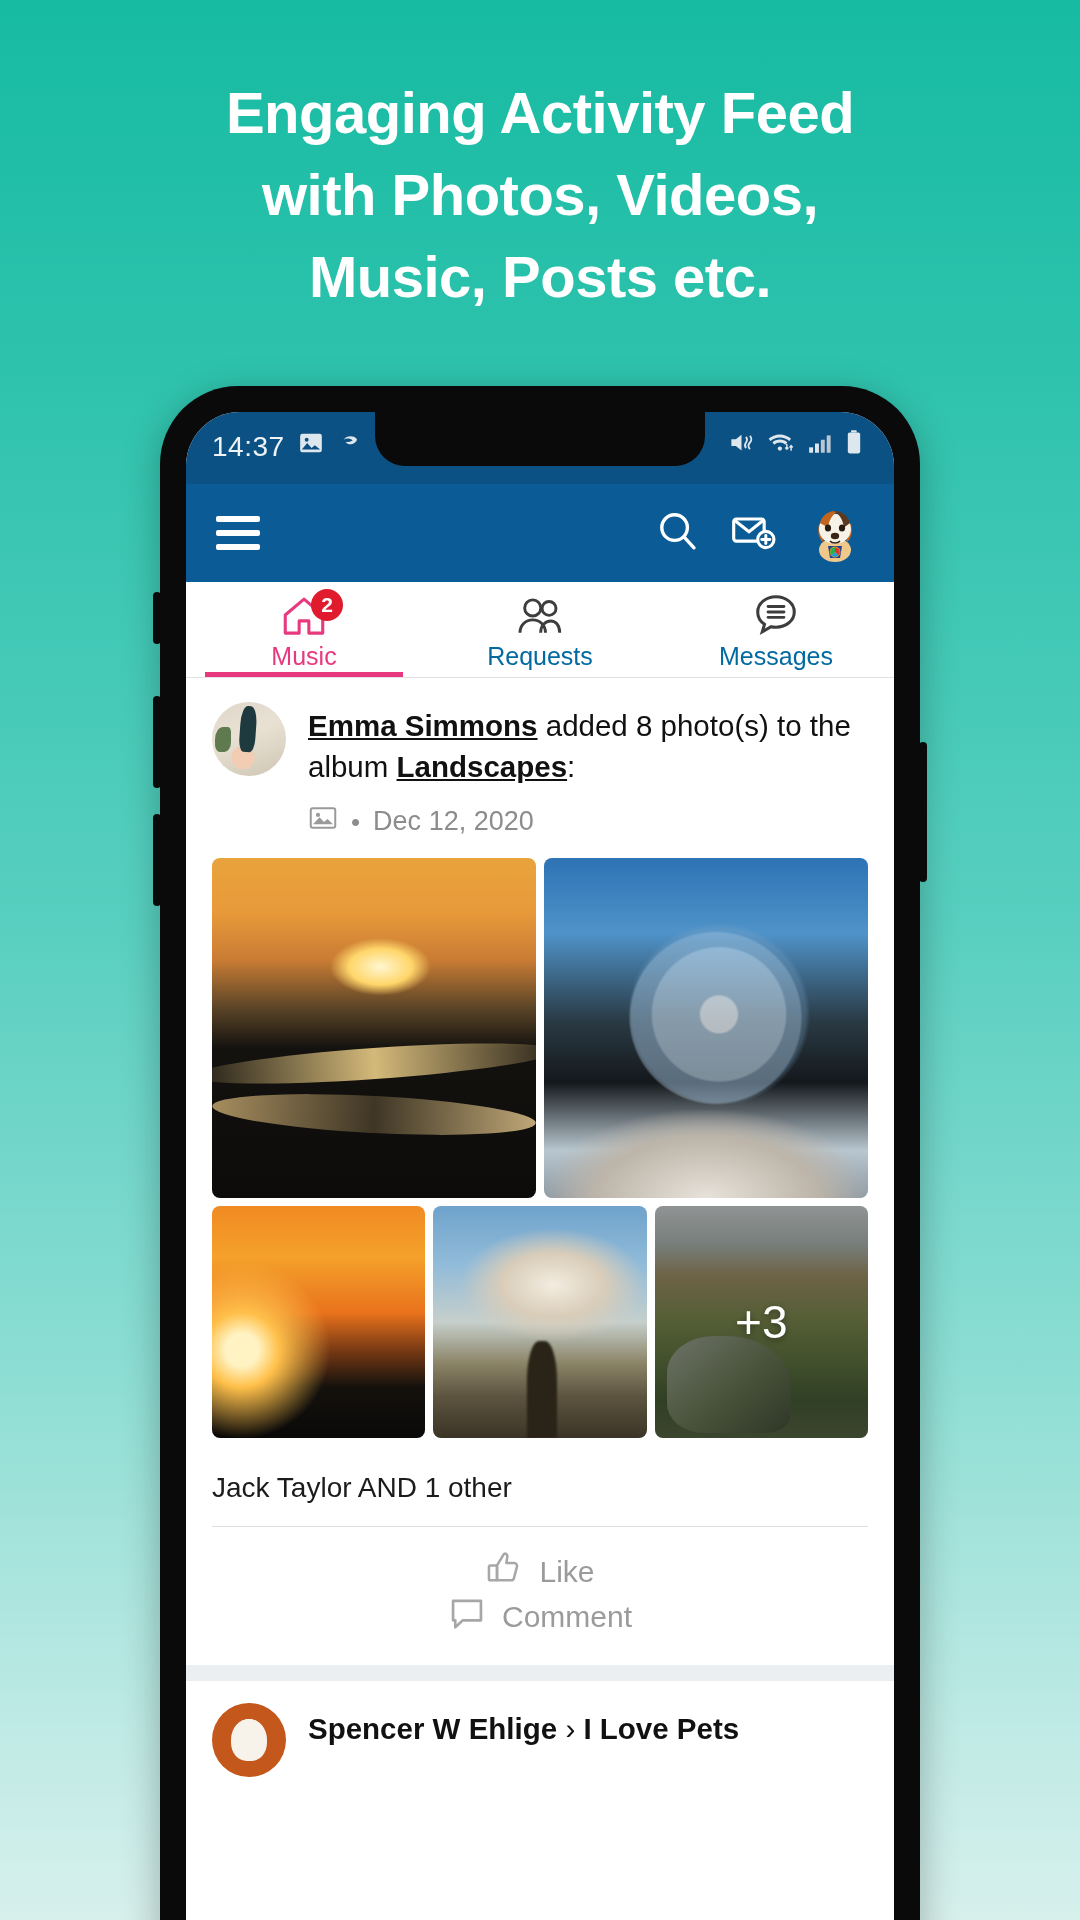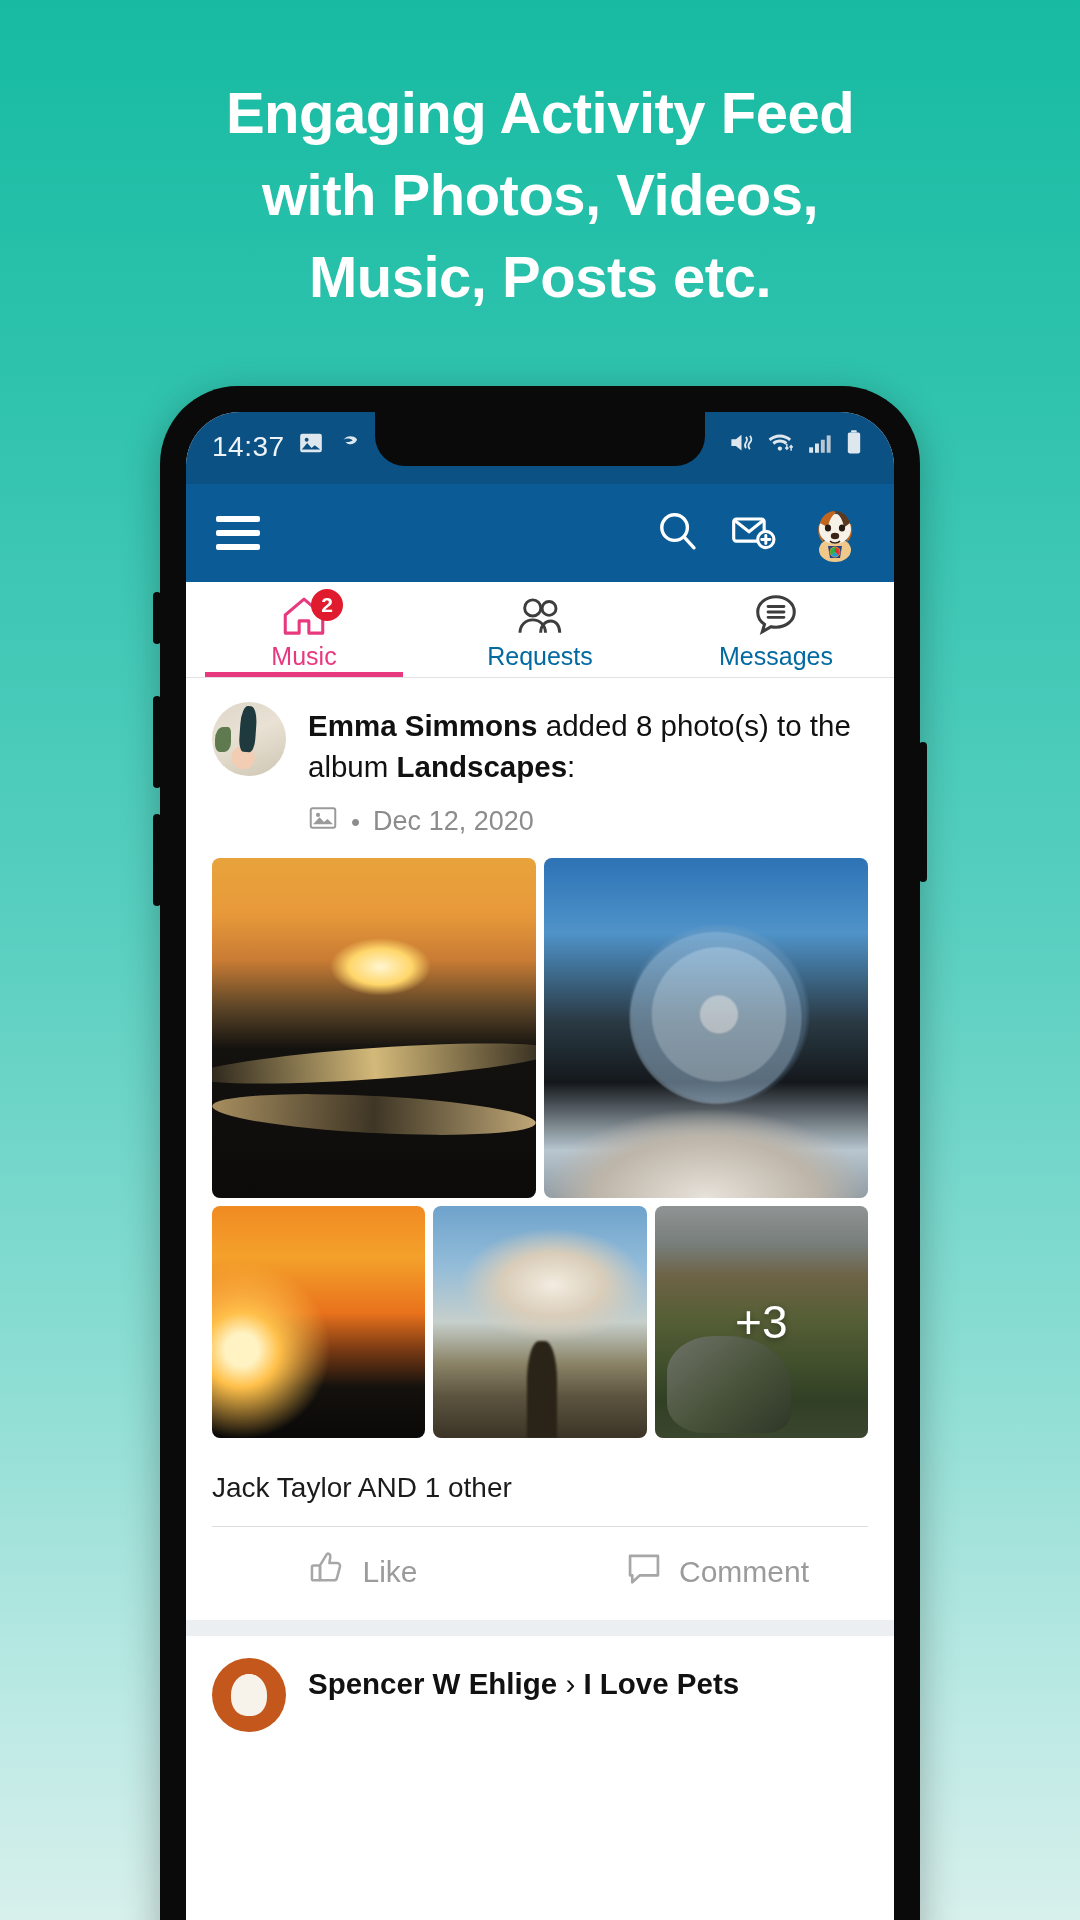--- a/index.html
+++ b/index.html
@@ -152,21 +152,21 @@
     transform: rotate(4deg);
   }
   .post-avatar::after {
     content: ""; position: absolute;
     left: 4%; top: 34%; width: 22%; height: 34%;
     background: #5e7a4e; border-radius: 50% 20% 40% 30%;
   }
   .post-text {
     font-size: 29.5px; line-height: 41px; color: #111; padding-top: 3px;
   }
-  .post-text b { font-weight: bold; }
+  .post-text b { font-weight: bold; text-decoration: underline; }
   .post-meta {
     display: flex; align-items: center; gap: 13px;
     padding: 6px 26px 18px 122px;
     color: #8c8c8c; font-size: 27px;
   }
   .meta-dot { font-size: 26px; line-height: 1; }
 
   
   .grid { padding: 0 26px; }
   .grid-row { display: flex; gap: 8px; margin-bottom: 8px; }
@@ -240,21 +240,21 @@
   .more-overlay {
     position: absolute; inset: 0;
     background: rgba(0,0,0,0.22);
     display: flex; align-items: center; justify-content: center;
     color: #fff; font-size: 46px; font-weight: 500;
     text-shadow: 0 2px 6px rgba(0,0,0,0.4);
   }
 
   .likers { padding: 26px 26px 0 26px; font-size: 28px; color: #1b1b1b; }
   .hr { height: 1px; background: #dedede; margin: 22px 26px 0 26px; }
-  .actions { display: flex; padding: 22px 0 26px 0; }
+  .actions { display: flex; padding: 22px 0 26px 0; flex-direction: column; }
   .action {
     flex: 1; display: flex; align-items: center; justify-content: center;
     gap: 16px; color: #9b9b9b; font-size: 30px; cursor: pointer;
   }
   .divider-gap { height: 16px; background: #eceff1; }
 
   .next-post { display: flex; gap: 22px; padding: 22px 40px 0 26px; }
   .next-avatar {
     width: 74px; height: 74px; border-radius: 50%;
     flex: 0 0 74px;

